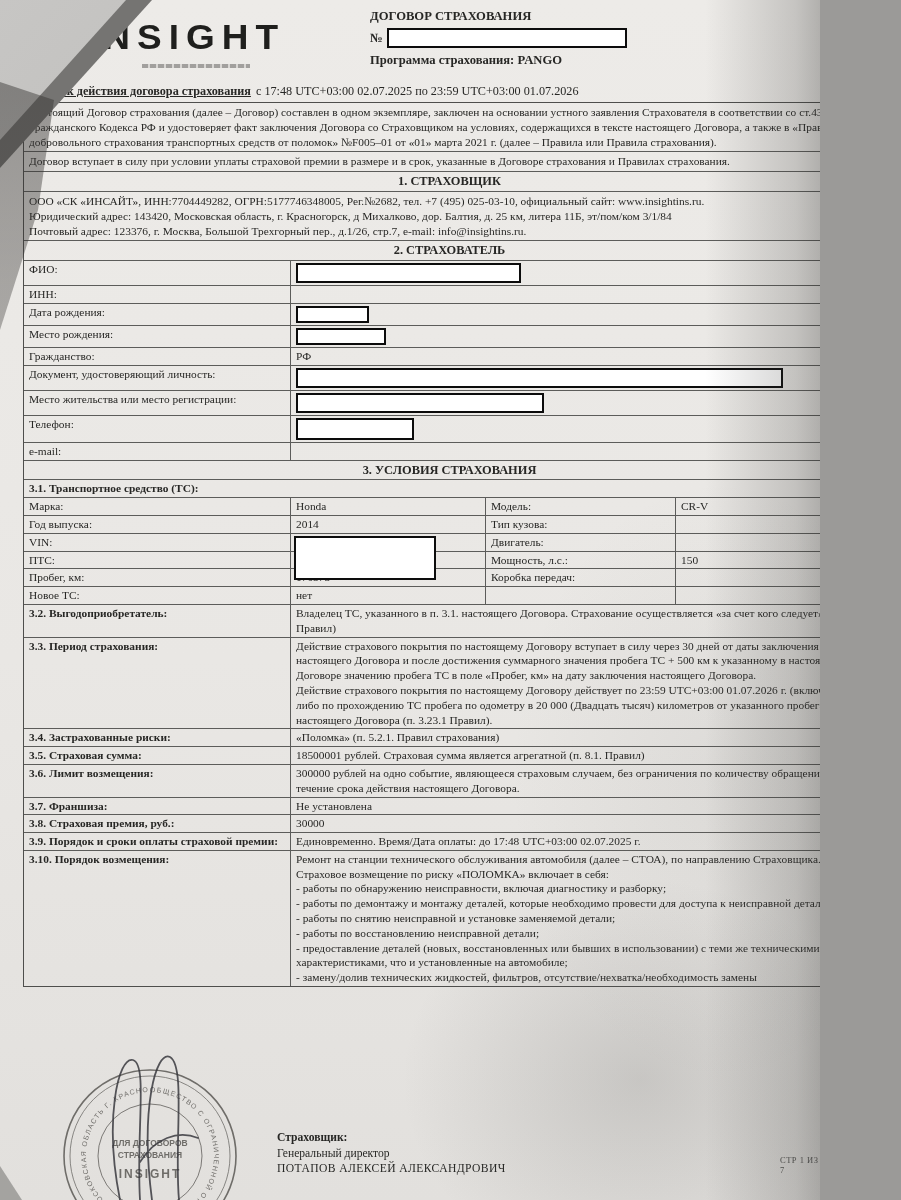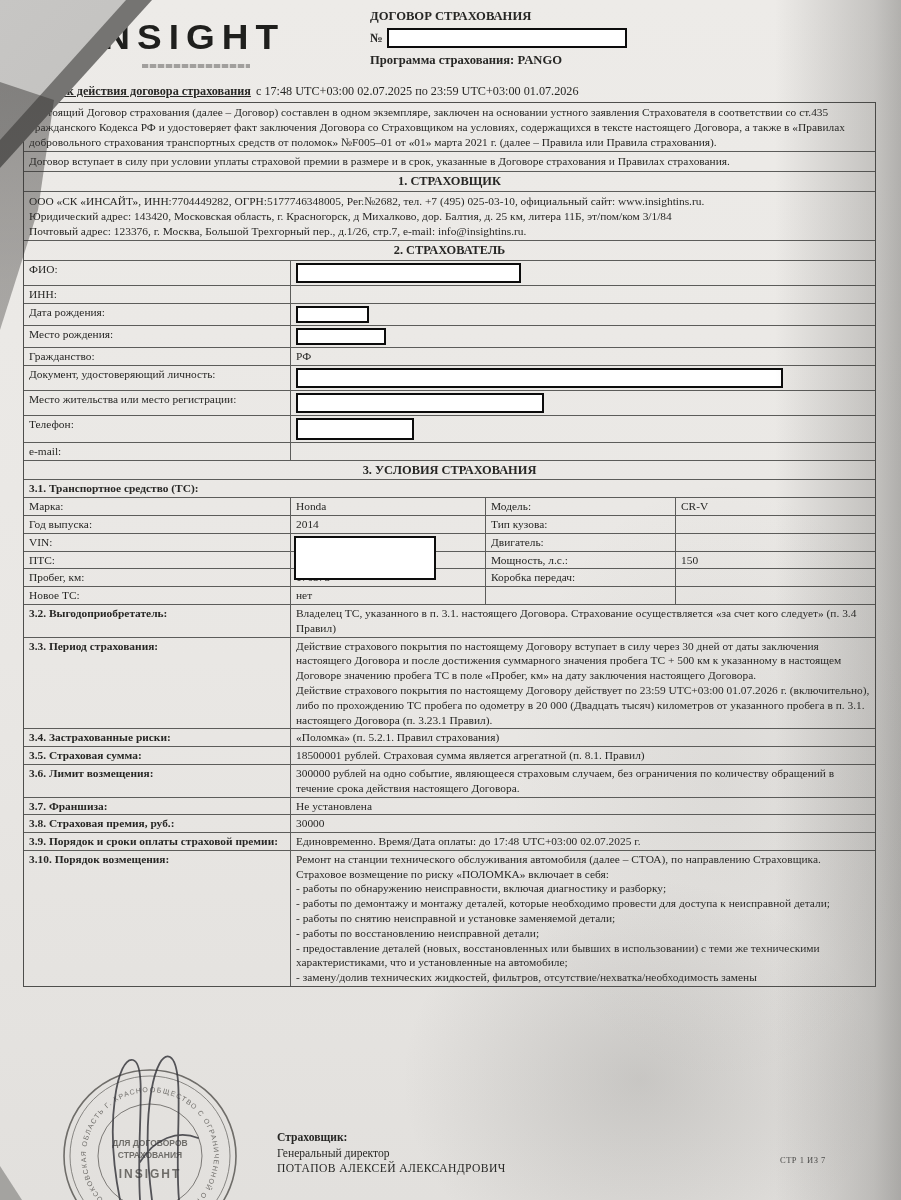--- a/index.html
+++ b/index.html
@@ -1,17 +1,17 @@
 <!DOCTYPE html>
 <html><head>
 <meta charset="utf-8">
 <style>
   html,body{margin:0;padding:0;background:#9b9a98;}
   .canvas{
-    position:relative;width:901px;height:1200px;overflow:hidden;
+    position:relative;width:820px;height:1200px;overflow:hidden;
     background:linear-gradient(180deg,#edebe8 0%,#e9e7e4 55%,#e2e0dd 100%);
     font-family:"Liberation Serif", serif;color:#272725;
   }
   .canvas *{box-sizing:border-box;}
   
   .ov{position:absolute;inset:0;pointer-events:none;}
   .shade-right{background:linear-gradient(to right,rgba(0,0,0,0) 86%,rgba(58,58,56,.22) 97%,rgba(40,40,38,.3) 100%);z-index:6;}
   .shade-blob{background:radial-gradient(ellipse 330px 280px at 640px 1080px,rgba(88,88,86,.20),rgba(0,0,0,0) 72%);z-index:6;}
   .shade-mid{background:radial-gradient(ellipse 300px 430px at 720px 780px,rgba(90,90,88,.08),rgba(0,0,0,0) 70%);z-index:6;}
   .fold-dark{clip-path:polygon(0 0,152px 0,0 168px);background:linear-gradient(135deg,#757472 10%,#5f5e5c 60%,#8a8987 100%);z-index:7;}

